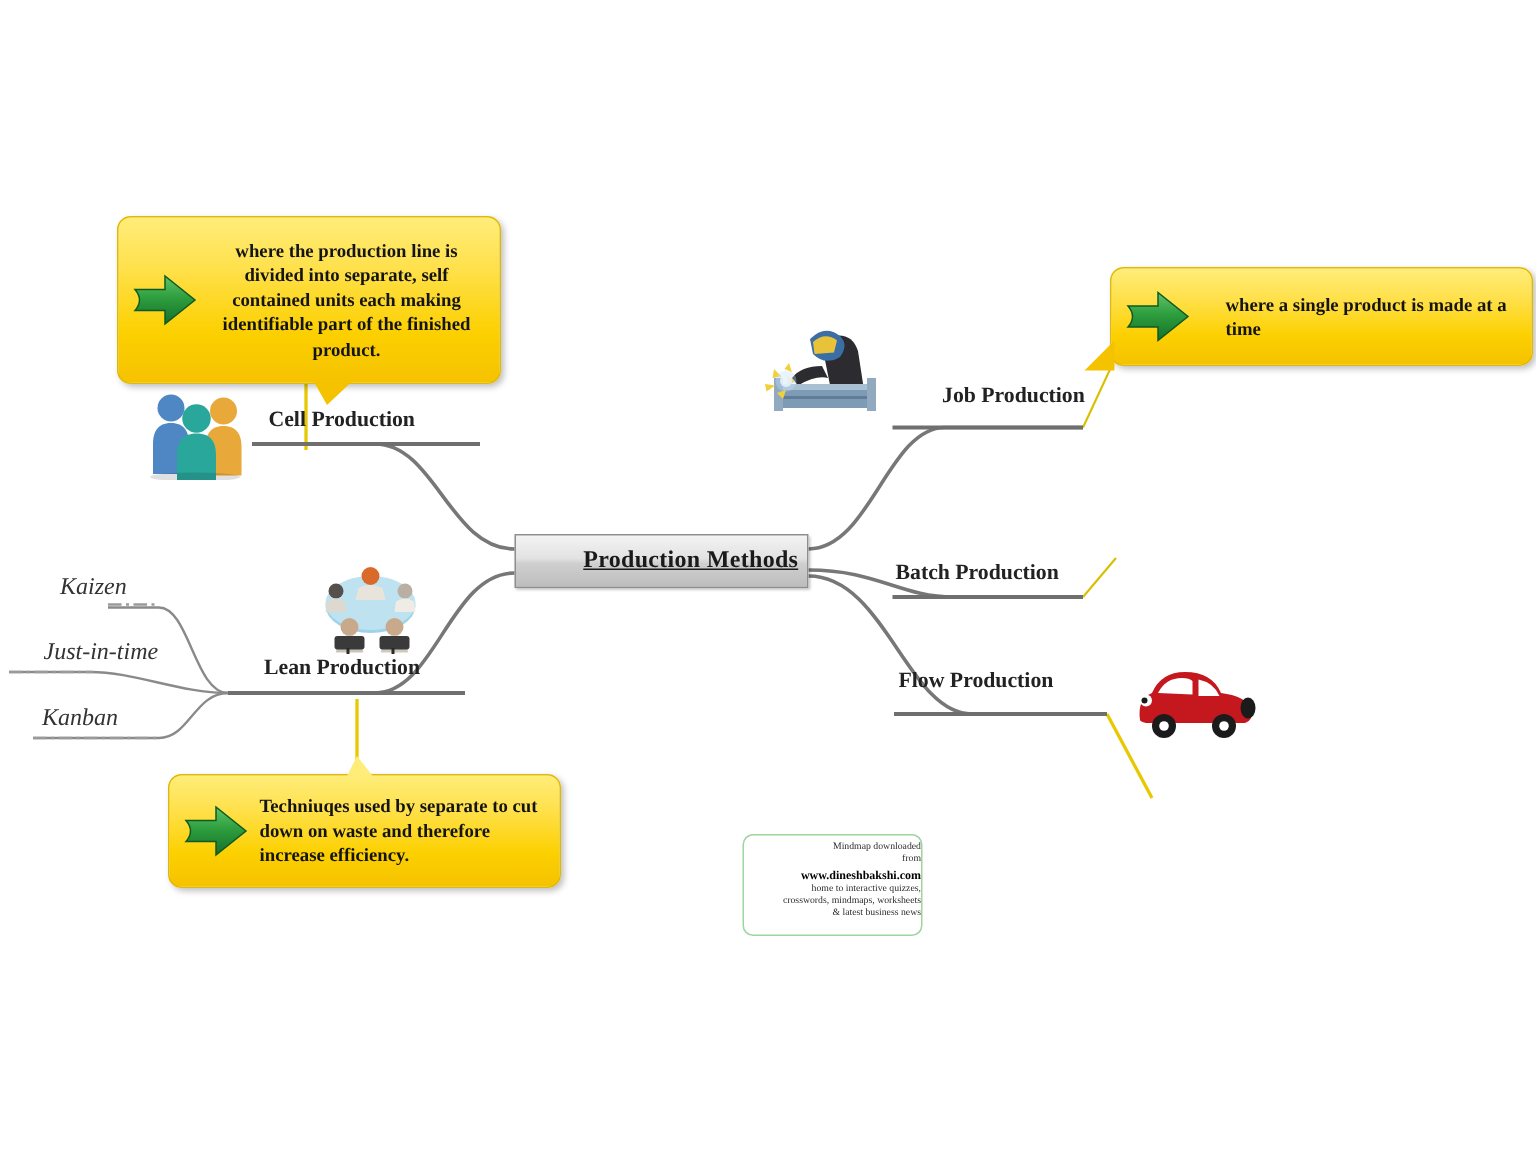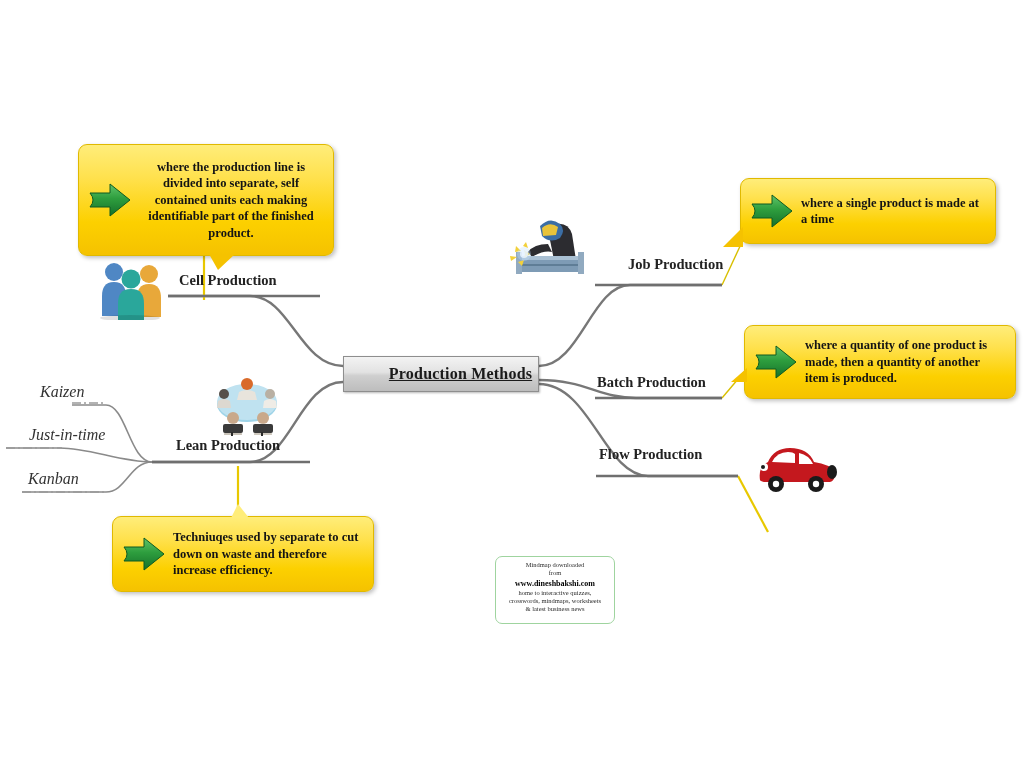--- a/index.html
+++ b/index.html
@@ -114,21 +114,21 @@
   .watermark {
     position: absolute;
     left: 495px;
     top: 556px;
     width: 120px;
     height: 68px;
     box-sizing: border-box;
     border: 1px solid #9fd49f;
     border-radius: 7px;
     background: #ffffff;
-    text-align: center;
+    text-align: right;
     padding-top: 4px;
   }
   .wm-line {
     font-family: "Liberation Serif", "DejaVu Serif", serif;
     font-size: 6.5px;
     color: #2b2b2b;
     line-height: 1.28;
     white-space: nowrap;
   }
   .wm-url {
@@ -282,39 +282,30 @@
             <stop offset="100%" stop-color="#15702a"></stop>
           </linearGradient>
         </defs>
         <path d="M3,13 l20,0 l0,-9 l20,16 l-20,16 l0,-9 l-20,0 q6,-7 0,-14 z" fill="url(#ag1)" stroke="#0f5a20" stroke-width="1"></path>
       </svg>
     </span>
     <span class="callout-text">where the production line is divided into separate, self contained units each making identifiable part of the finished product.</span>
     <span class="tail" style="left:130px; bottom:-15px; border-left:9px solid transparent; border-right:17px solid transparent; border-top:16px solid #f5c200;"></span>
   </div>
 
-  <div class="callout" style="left:740px; top:178px; width:256px; height:66px;">
+  <div class="callout" style="left:740px; top:178px; width:282px; height:66px;gap:16px;">
     <span class="callout-arrow-icon">
       <svg viewBox="0 0 46 40" width="46" height="40">
         <path d="M3,13 l20,0 l0,-9 l20,16 l-20,16 l0,-9 l-20,0 q6,-7 0,-14 z" fill="url(#ag1)" stroke="#0f5a20" stroke-width="1"></path>
       </svg>
     </span>
     <span class="callout-text">where a single product is made at a time</span>
     <span class="tail" style="left:-18px; bottom:-4px; border-top:20px solid transparent; border-right:20px solid #f5c200;"></span>
   </div>
 
-  <div class="callout" style="left:744px; top:325px; width:272px; height:74px;">
-    <span class="callout-arrow-icon">
-      <svg viewBox="0 0 46 40" width="46" height="40">
-        <path d="M3,13 l20,0 l0,-9 l20,16 l-20,16 l0,-9 l-20,0 q6,-7 0,-14 z" fill="url(#ag1)" stroke="#0f5a20" stroke-width="1"></path>
-      </svg>
-    </span>
-    <span class="callout-text">where a quantity of one product is made, then a quantity of another item is produced.</span>
-    <span class="tail" style="left:-14px; bottom:16px; border-top:14px solid transparent; border-right:16px solid #f5c200;"></span>
-  </div>
 
 
   <div class="callout" style="left:112px; top:516px; width:262px; height:76px;">
     <span class="callout-arrow-icon">
       <svg viewBox="0 0 46 40" width="46" height="40">
         <path d="M3,13 l20,0 l0,-9 l20,16 l-20,16 l0,-9 l-20,0 q6,-7 0,-14 z" fill="url(#ag1)" stroke="#0f5a20" stroke-width="1"></path>
       </svg>
     </span>
     <span class="callout-text">Techniuqes used by separate to cut down on waste and therefore increase efficiency.</span>
     <span class="tail" style="left:118px; top:-13px; border-left:7px solid transparent; border-right:11px solid transparent; border-bottom:14px solid #ffed7a;"></span>

